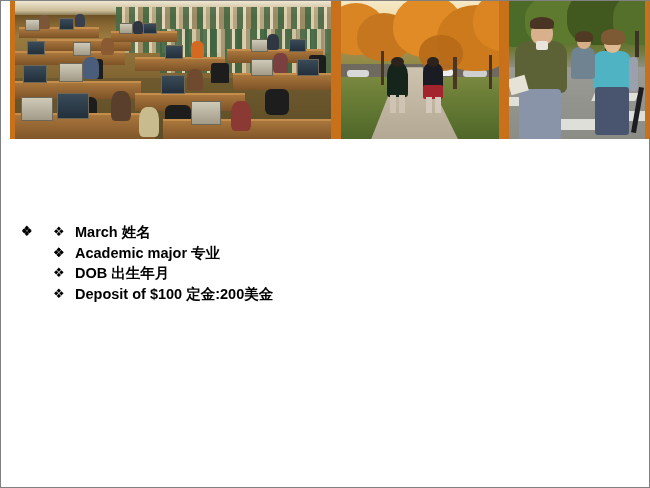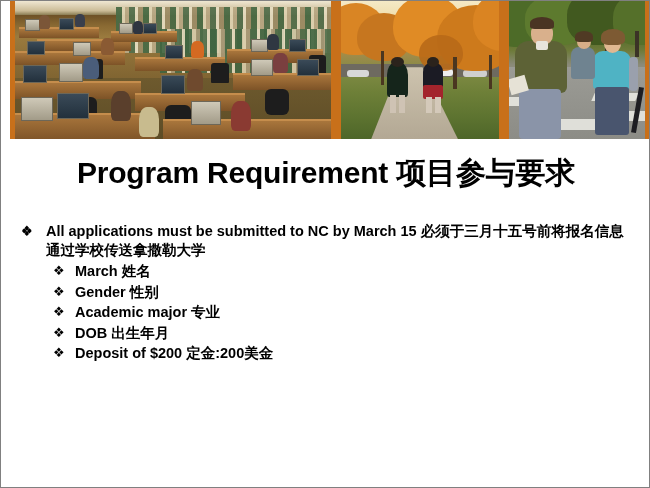--- a/index.html
+++ b/index.html
@@ -353,49 +353,46 @@
         <div class="cross-person" style="left:126px; top:86px; width:5px; height:46px; background:#1d1d22; transform:rotate(10deg);"></div>
 
         <div class="cross-person" style="left:62px; top:46px; width:24px; height:32px; background:#6f8390; border-radius:8px 8px 3px 3px;"></div>
         <div class="cross-person" style="left:68px; top:34px; width:14px; height:14px; background:#d8ae88; border-radius:50%;"></div>
         <div class="cross-person" style="left:66px; top:30px; width:18px; height:11px; background:#503a24; border-radius:50% 50% 25% 25%;"></div>
       </div>
     </div>
 
   </div>
 
-  <div class="title">Program Requirement 项目参与要求</div>
 
   <div class="body">
 
     <div class="lvl1">
       <span class="mk">❖</span>
     </div>
 
     <div class="lvl1">
       <span class="mk">❖</span>
-      <span>All applications must be submitted to NC by March 15 必须于三月十五号前将报名信息通过学校传送拿撒勒大学</span>
     </div>
 
     <div class="lvl2">
       <span class="mk">❖</span>
       <span>March 姓名</span>
     </div>
     <div class="lvl2">
       <span class="mk">❖</span>
-      <span>Gender 性别</span>
     </div>
     <div class="lvl2">
       <span class="mk">❖</span>
       <span>Academic major 专业</span>
     </div>
     <div class="lvl2">
       <span class="mk">❖</span>
       <span>DOB 出生年月</span>
     </div>
     <div class="lvl2">
       <span class="mk">❖</span>
-      <span>Deposit of $200 定金:200美金</span>
+      <span>Deposit of $100 定金:200美金</span>
     </div>
 
   </div>
 
 </div>
 
 </body></html>

